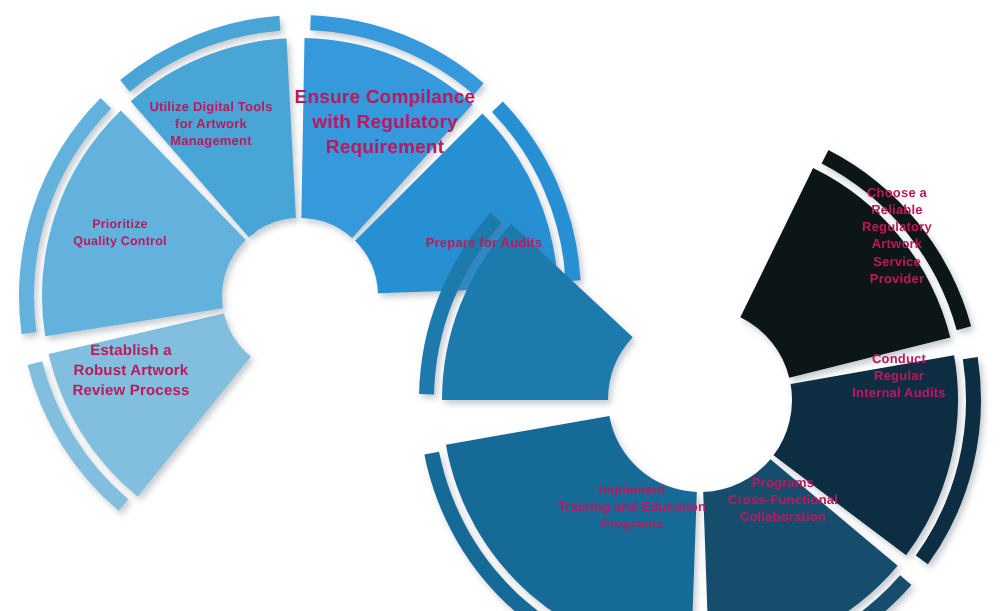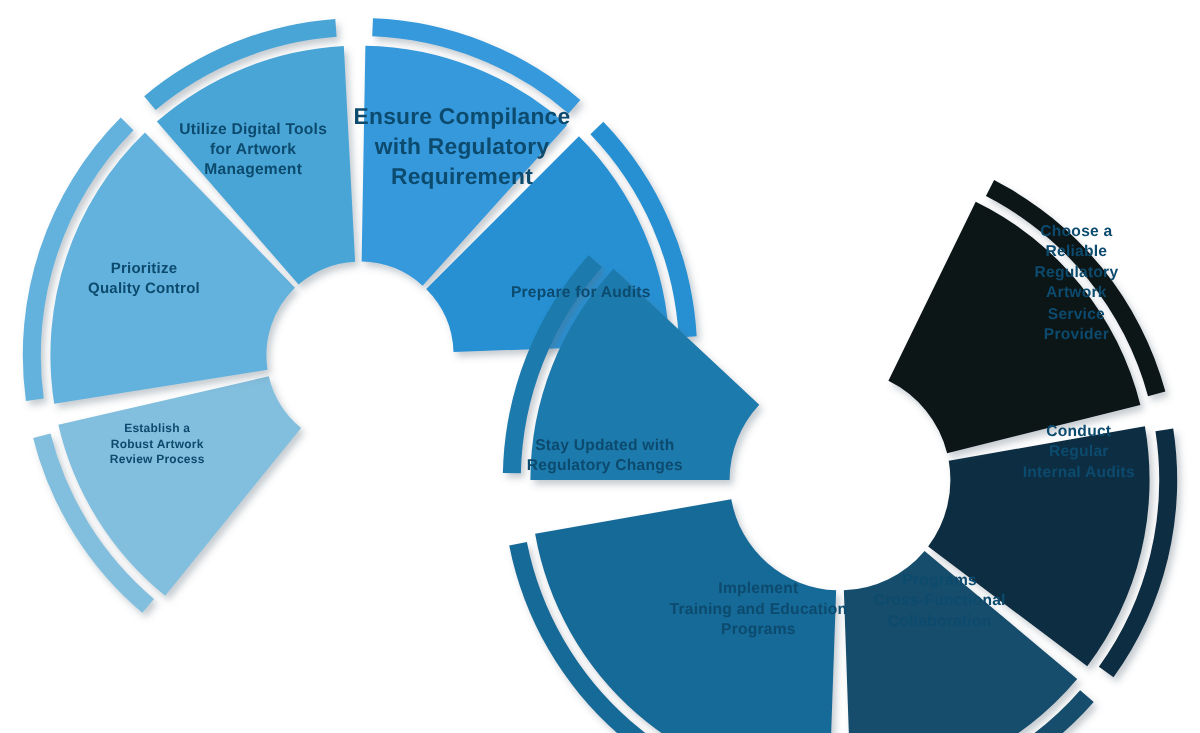--- a/index.html
+++ b/index.html
@@ -22,21 +22,21 @@
   svg#wheel {
     position: absolute;
     left: 0;
     top: 0;
     width: 1000px;
     height: 611px;
     display: block;
   }
   .seg-label {
     position: absolute;
-    color: #0c4a6e;
+    color: #be185d;
     font-family: "Liberation Sans", sans-serif;
     font-weight: bold;
     font-size: 13px;
     line-height: 1.32;
     text-align: center;
     letter-spacing: 0.2px;
     white-space: pre-line;
     transform: translate(-50%, -50%);
     pointer-events: none;
     text-rendering: geometricPrecision;
@@ -94,34 +94,32 @@
           <path d="M 927.91 564.37 A 281 281 0 0 0 977.69 357.01 L 962.87 359.31 A 266 266 0 0 1 915.74 555.60 Z" fill="#0c2e42"></path>
           <path d="M 906.05 555.27 A 258 258 0 0 0 954.08 355.20 L 790.60 384.02 A 92 92 0 0 1 773.47 455.37 Z" fill="#0c2e42"></path>
         </g>
         <g filter="url(#segShadow)">
           <path d="M 971.17 326.32 A 281 281 0 0 0 828.44 150.07 L 821.59 163.42 A 266 266 0 0 1 956.69 330.26 Z" fill="#0a1419"></path>
           <path d="M 950.34 337.58 A 258 258 0 0 0 813.10 168.11 L 740.33 317.31 A 92 92 0 0 1 789.27 377.74 Z" fill="#0a1419"></path>
         </g>
       </g>
   </svg>
 
-  <div class="seg-label" style="left: 131px; top: 371px; font-size: 10px;">Establish a
+  <div class="seg-label" style="left: 131px; top: 371px; font-size: 15px;">Establish a
 Robust Artwork
 Review Process</div>
   <div class="seg-label" style="left: 120px; top: 232px; font-size: 12.5px;">Prioritize
 Quality Control</div>
   <div class="seg-label" style="left: 211px; top: 124px; font-size: 13px;">Utilize Digital Tools
 for Artwork
 Management</div>
   <div class="seg-label" style="left: 385px; top: 123px; font-size: 19px;">Ensure Compilance
 with Regulatory
 Requirement</div>
   <div class="seg-label" style="left: 484px; top: 243px; font-size: 13px;">Prepare for Audits</div>
-  <div class="seg-label" style="left: 504px; top: 379px; font-size: 13px;">Stay Updated with
-Regulatory Changes</div>
   <div class="seg-label" style="left: 632px; top: 507px; font-size: 13px;">Implement
 Training and Education
 Programs</div>
   <div class="seg-label" style="left: 783px; top: 500px; font-size: 13px;">Programs
 Cross-Functional
 Collaboration</div>
   <div class="seg-label" style="left: 899px; top: 376px; font-size: 13px;">Conduct Regular
 Internal Audits</div>
   <div class="seg-label" style="left: 897px; top: 235px; font-size: 13px;">Choose a Reliable
 Regulatory Artwork

